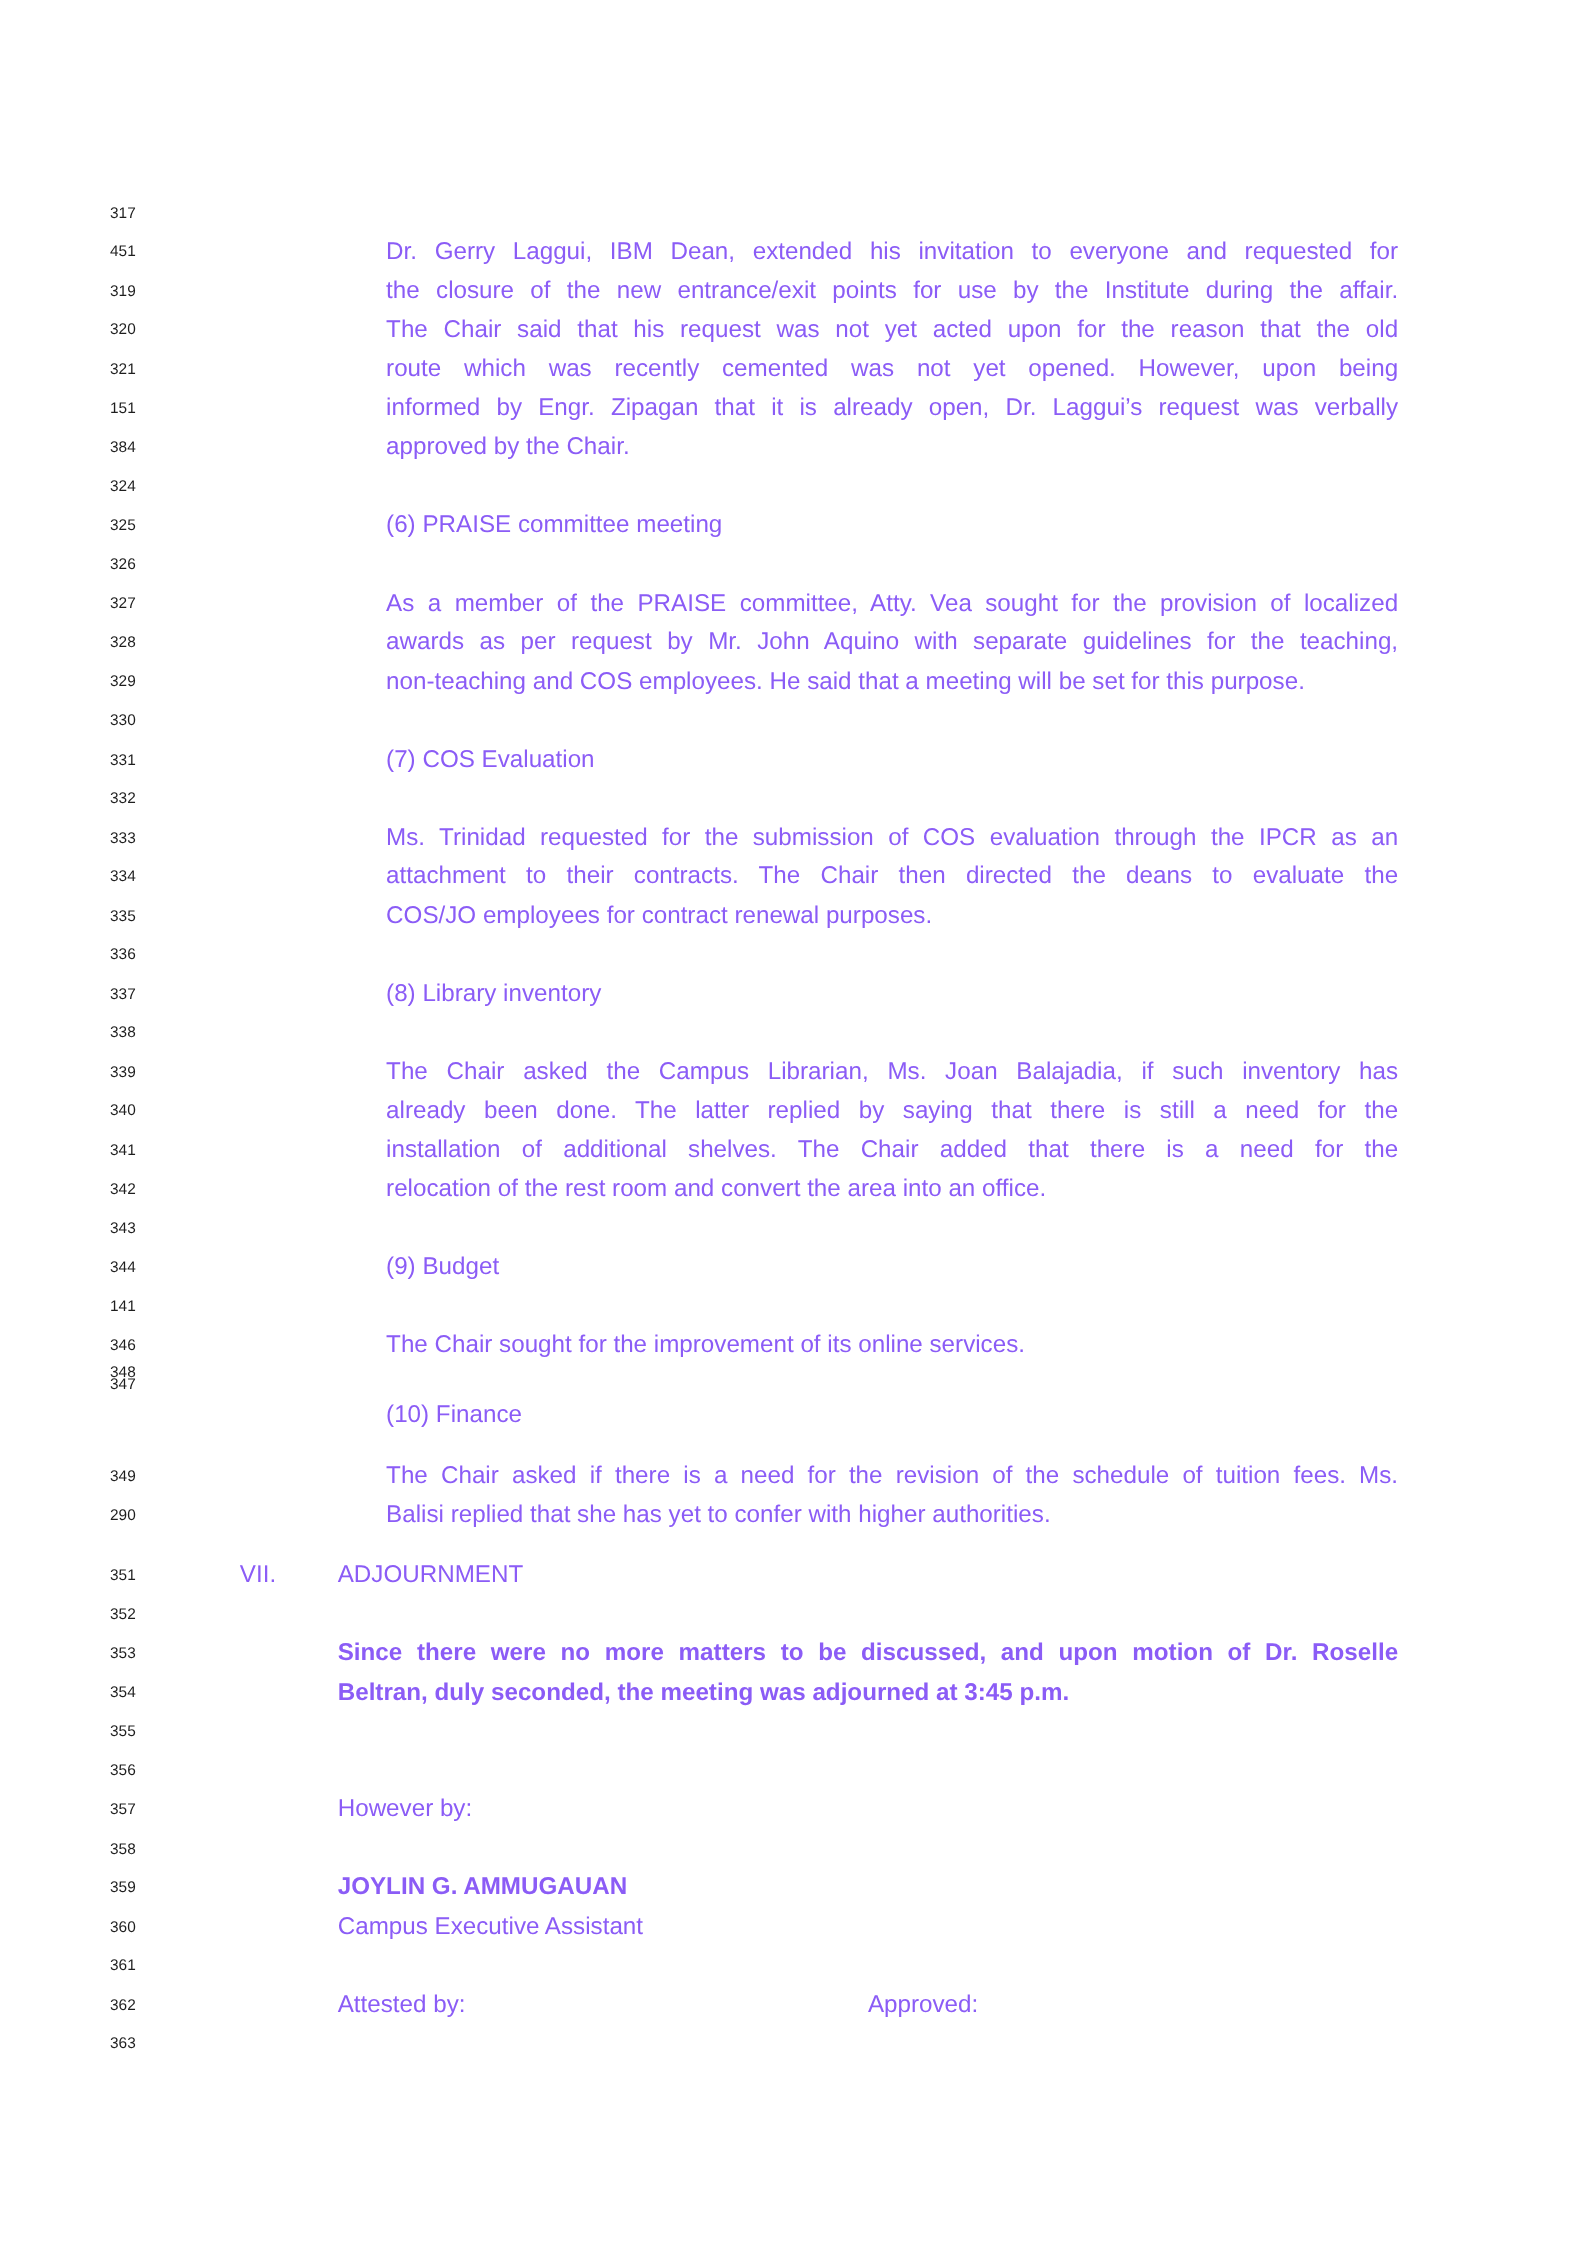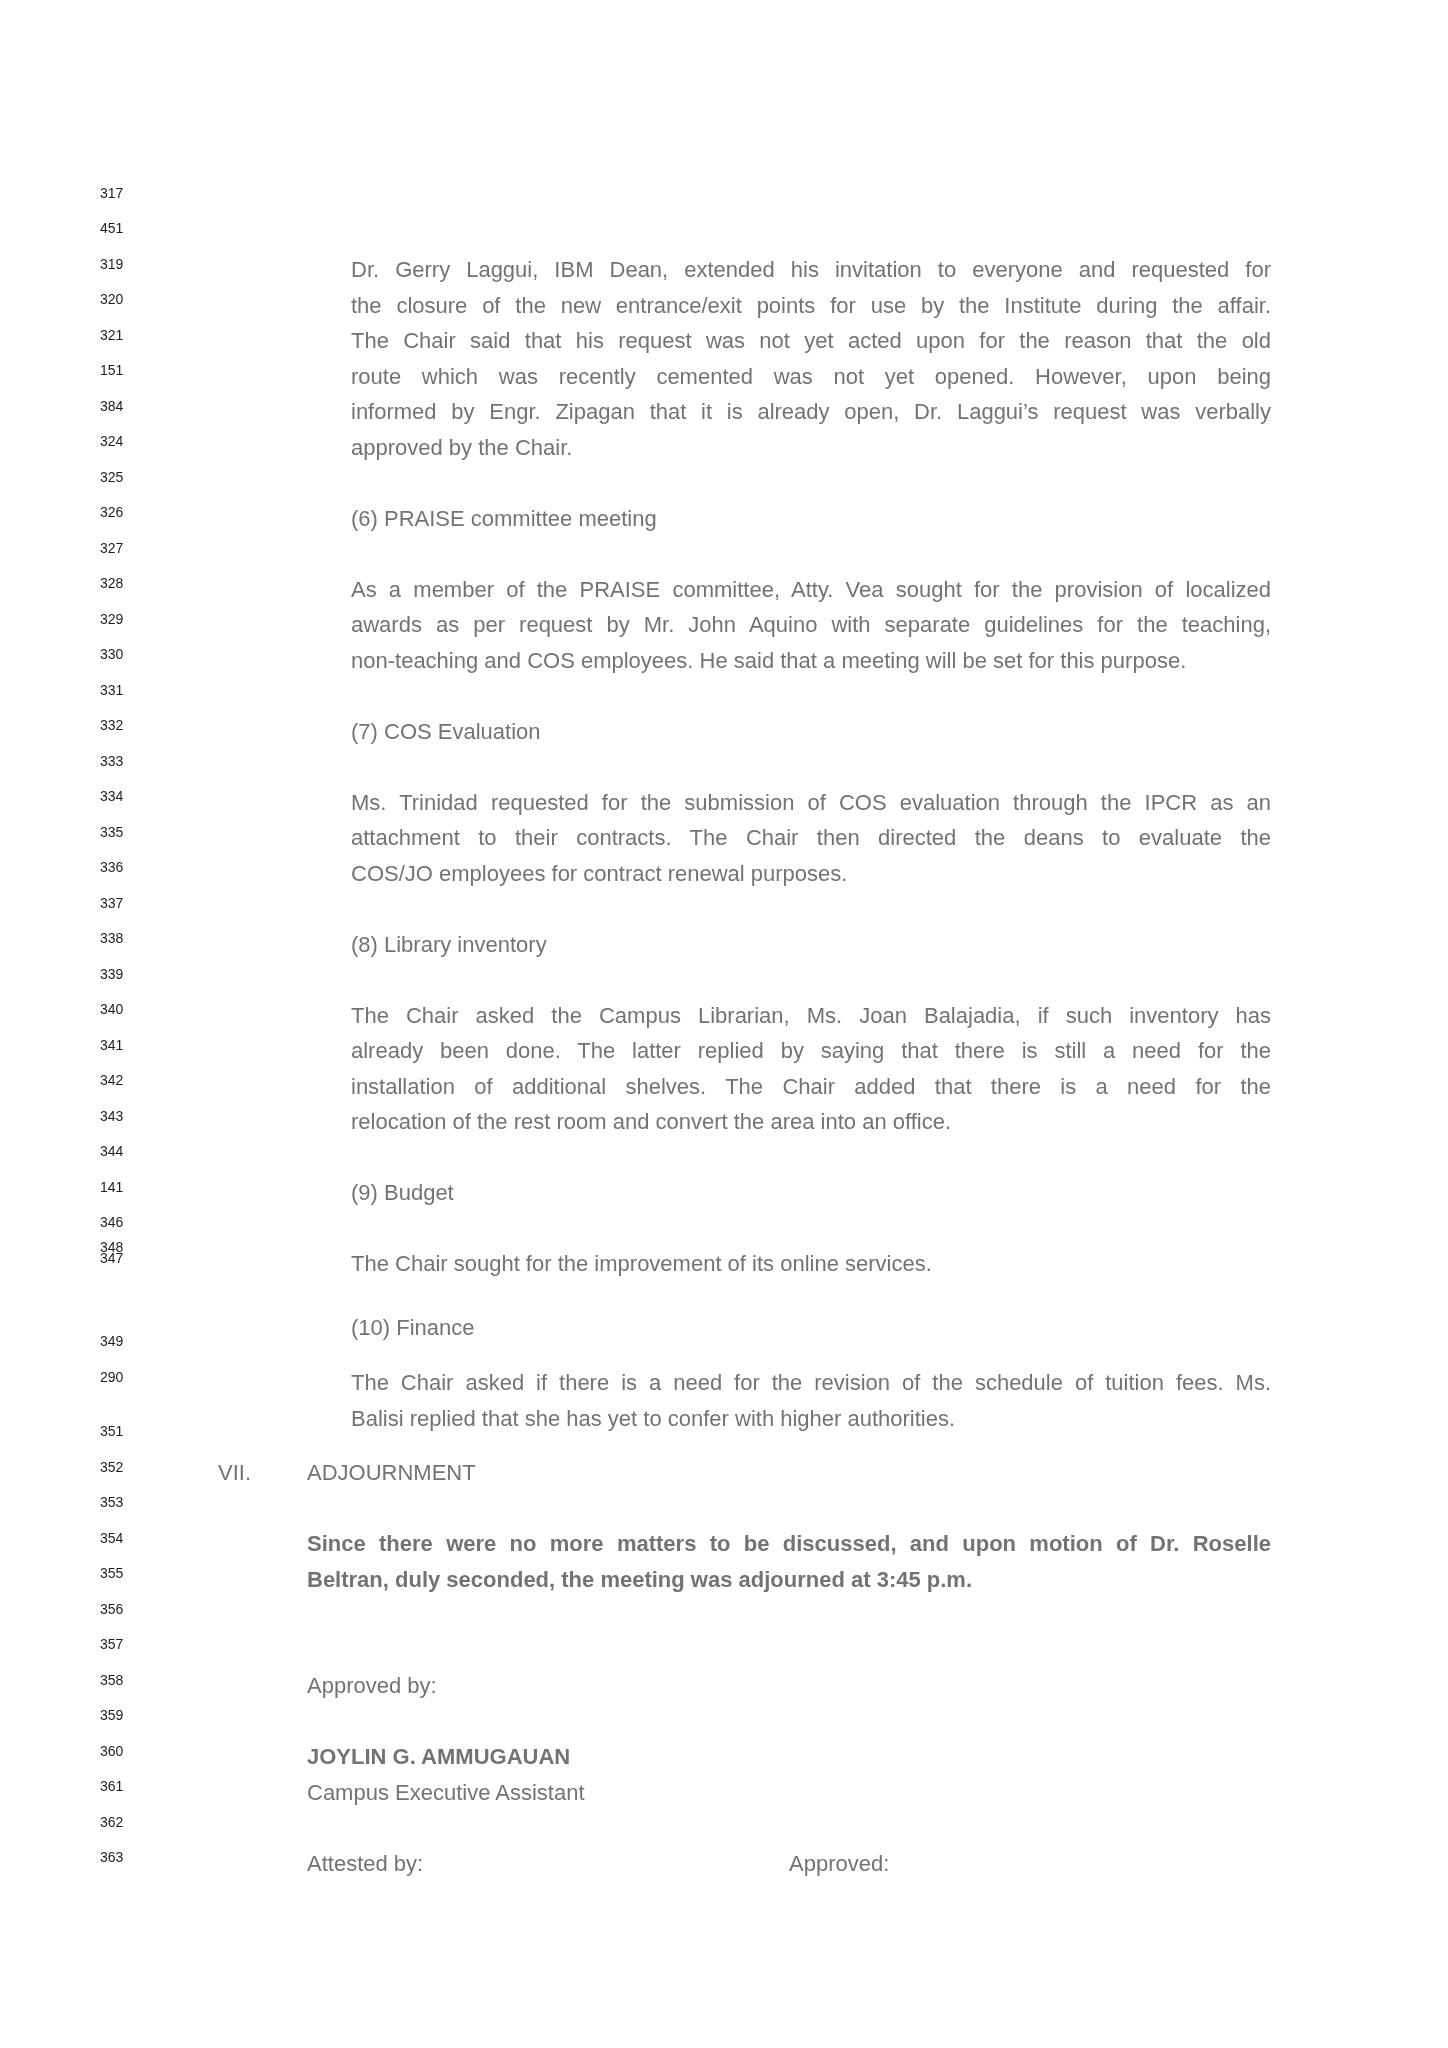--- a/index.html
+++ b/index.html
@@ -26,22 +26,21 @@
       width: 50px;
       font-size: 14px;
       line-height: 30px;
       color: #1e1e1e;
     }
     .row {
       position: absolute;
       font-size: 22px;
       line-height: 30px;
       white-space: nowrap;
-      color: #737373;
-      margin-top: 42px;
+      color: #8b5cf6;
     }
     .body-line {
       left: 351px;
       width: 920px;
       text-align: justify;
       text-align-last: justify;
     }
     .body-line.last {
       text-align-last: left;
     }
@@ -160,20 +159,20 @@
   </div>
 
   <div>
     <div class="row roman" style="top:1416px">VII.</div>
     <div class="row sec-head" style="top:1416px">ADJOURNMENT</div>
     <div class="row section-line" style="top:1487px">Since there were no more matters to be discussed, and upon motion of Dr. Roselle</div>
     <div class="row section-line last" style="top:1523px">Beltran, duly seconded, the meeting was adjourned at 3:45 p.m.</div>
   </div>
 
   <div>
-    <div class="row sig" style="top:1629px">Approved by:</div>
+    <div class="row sig" style="top:1629px">However by:</div>
     <div class="row sig bold" style="top:1700px">JOYLIN G. AMMUGAUAN</div>
     <div class="row sig" style="top:1736px">Campus Executive Assistant</div>
     <div class="row sig" style="top:1807px">Attested by:</div>
     <div class="row sig-right" style="top:1807px">Approved:</div>
   </div>
 
 </div>
 
 </body></html>

